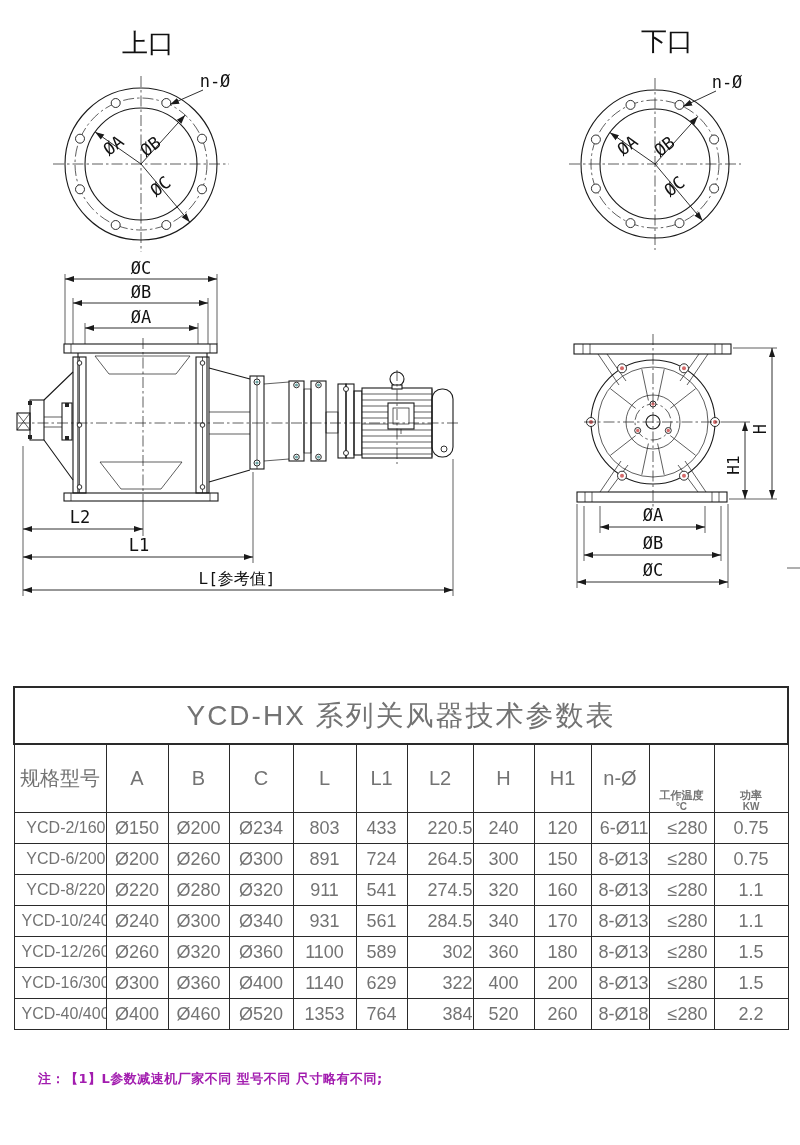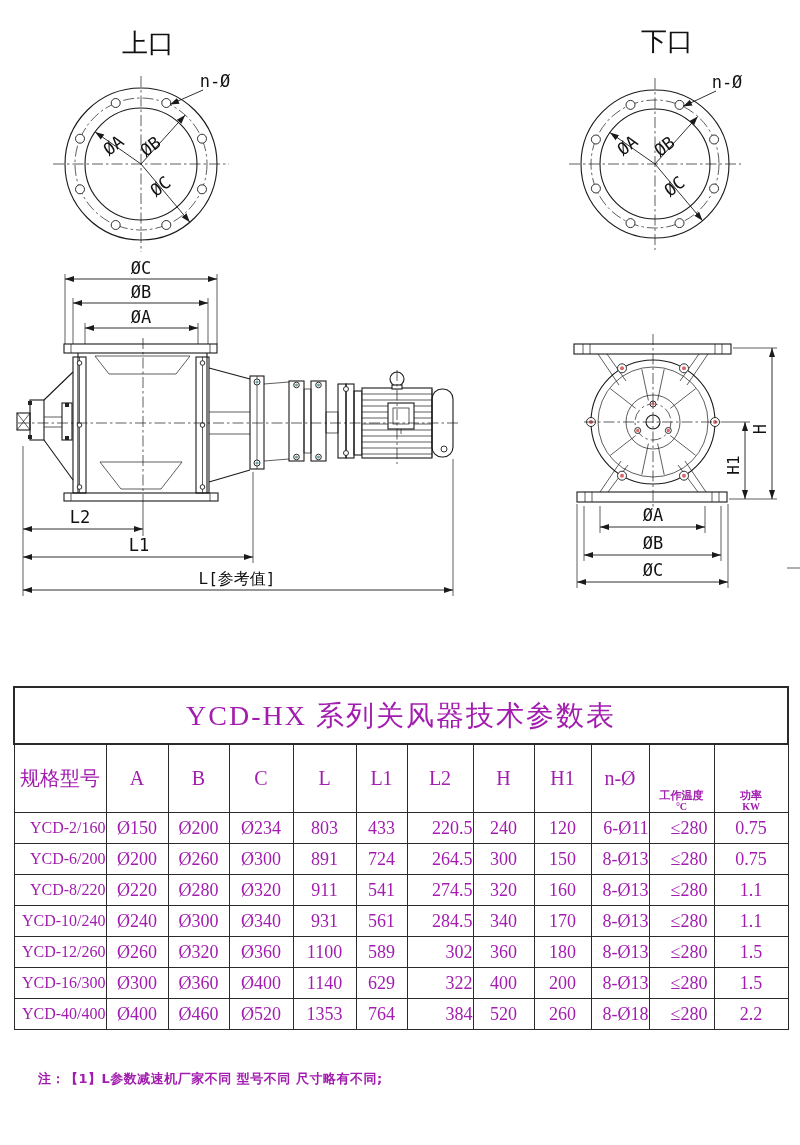--- a/index.html
+++ b/index.html
@@ -16,21 +16,21 @@
   .lbl2{font-family:"DejaVu Sans Mono","DejaVu Sans",monospace;font-size:16px;fill:#111;text-anchor:middle;}
   .cn {font-family:"DejaVu Sans",sans-serif;font-size:26px;fill:#111;text-anchor:middle;}
   .bolt{stroke:#1a1a1a;stroke-width:0.9;fill:#fff;}
   .dot{fill:#d66a6a;stroke:none;}
   .tdot{fill:#6aa3a3;stroke:none;}
   .dark{fill:#222;stroke:none;}
   .wh{fill:#fff;stroke:#1a1a1a;stroke-width:1.1;}
   
   .tbl-wrap{position:absolute;left:13px;top:686px;width:774px;}
   table.spec{border-collapse:collapse;table-layout:fixed;width:774px;background:#fff;
-             font-family:Liberation Serif, serif;color:#a21caf;}
+             font-family:Liberation Sans, sans-serif;color:#737373;}
   table.spec td{border:1.4px solid #2a2a2a;height:30px;text-align:center;font-size:18px;
                 overflow:hidden;white-space:nowrap;padding:0;}
   table.spec tr.title-row td{height:55px;font-size:28px;letter-spacing:2px;border:2px solid #2a2a2a;}
   table.spec tr.head-row td{height:31px;font-size:20px;}
   table.spec td.c0{font-size:16px;}
   table.spec td.a-l{text-align:right;padding-left:7px;margin-left:16px;}
   table.spec td.a-r{text-align:right;padding-right:6px;}
   table.spec td.small-head div.h1{font-size:11px;line-height:12px;font-weight:bold;margin-top:44px;}
   table.spec td.small-head div.h2{font-size:10px;line-height:11px;font-weight:bold;}
   

